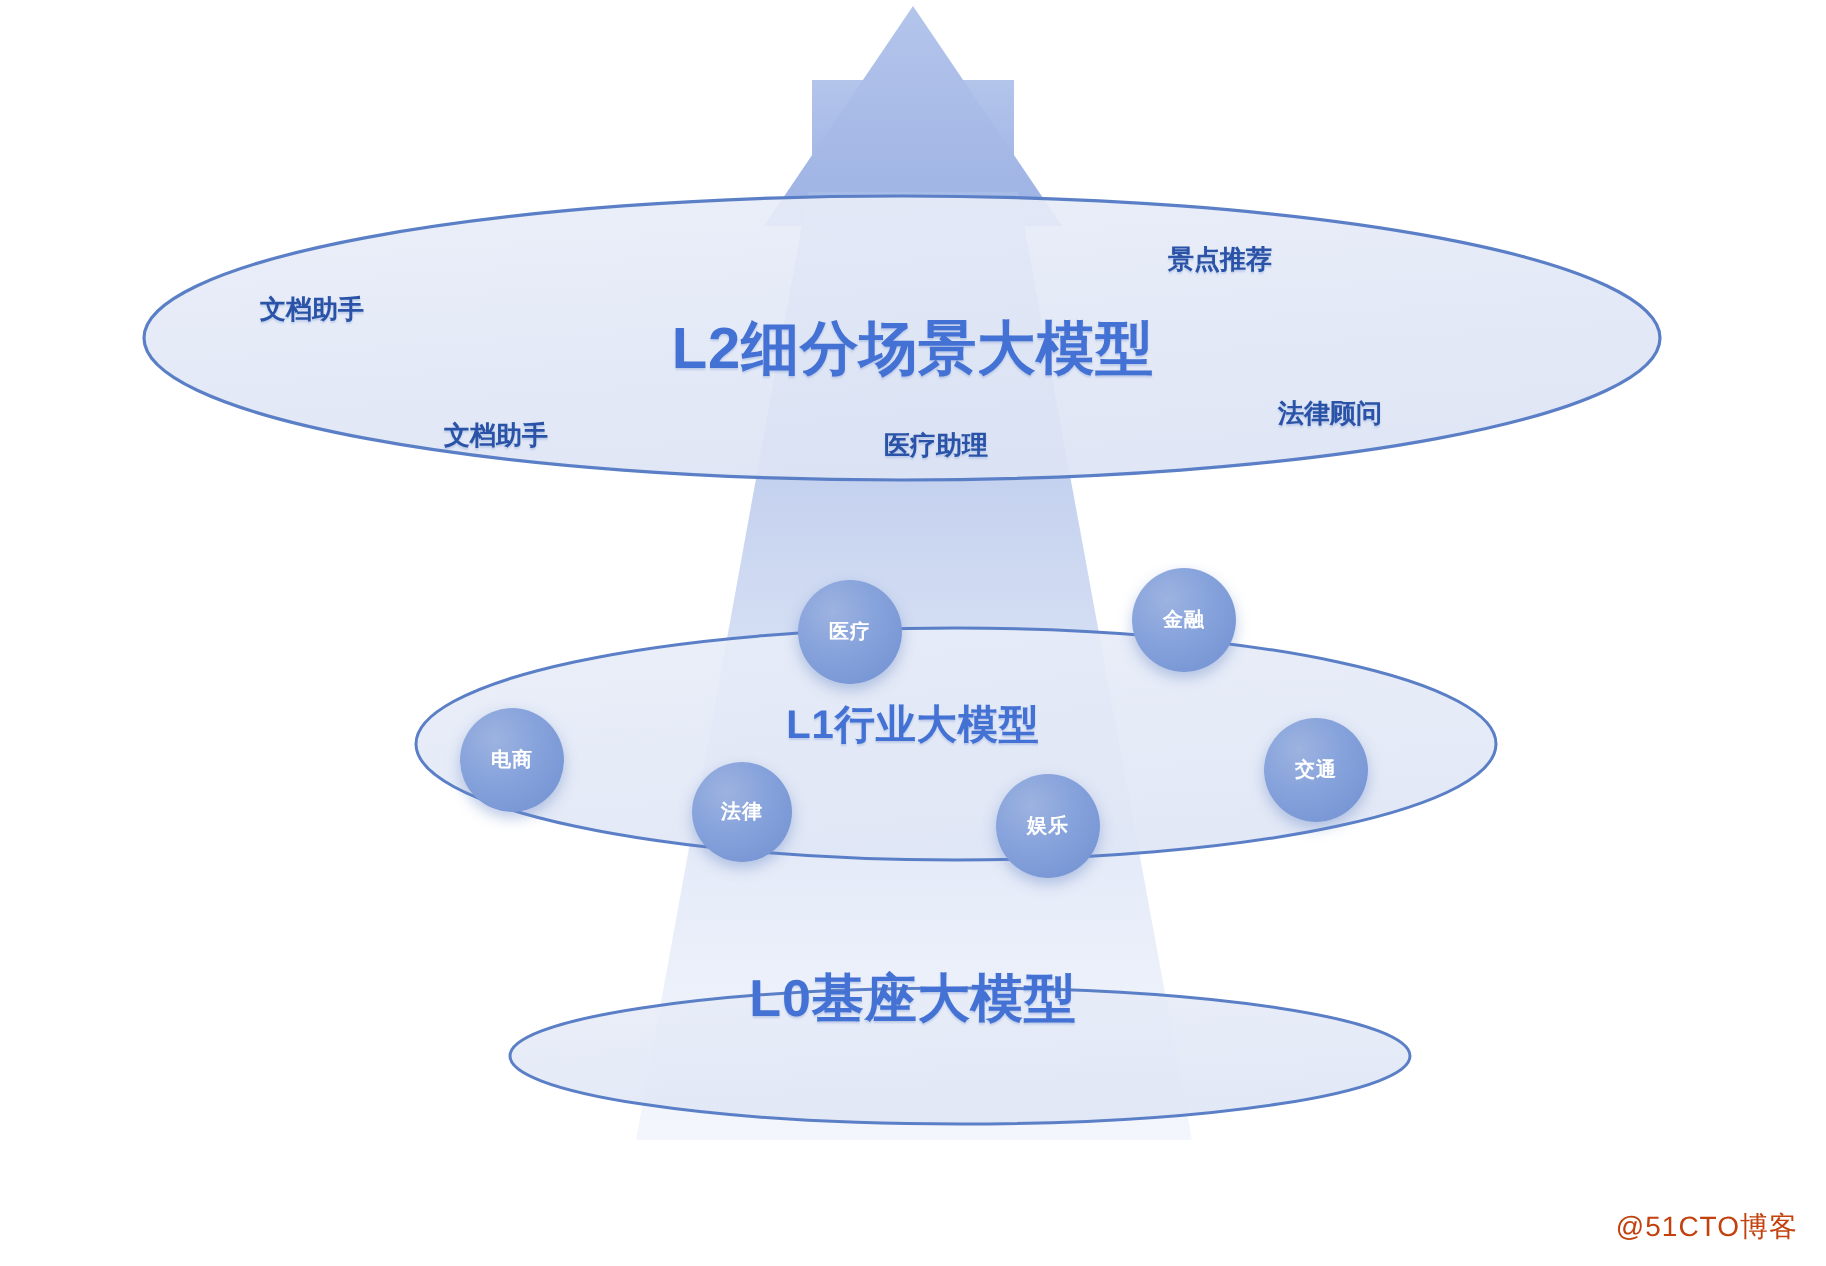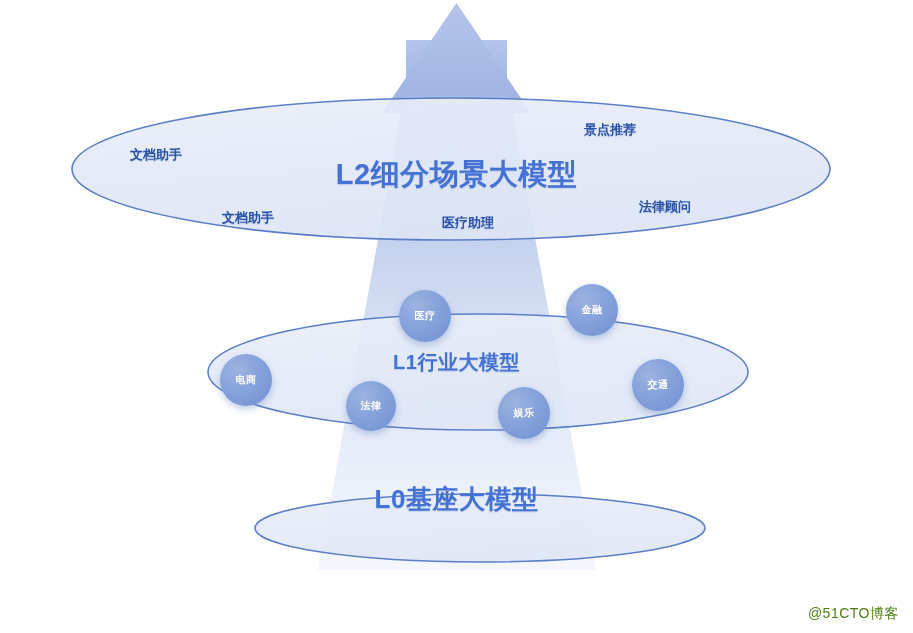--- a/index.html
+++ b/index.html
@@ -68,21 +68,21 @@
     justify-content: center;
     color: #ffffff;
     font-size: 10px;
     font-weight: bold;
     letter-spacing: 0.5px;
   }
   #watermark {
     position: absolute;
     right: 14px;
     bottom: 10px;
-    color: #4d7c0f;
+    color: #c2410c;
     font-size: 14px;
     letter-spacing: 0.5px;
     white-space: nowrap;
   }
 </style>
 </head>
 <body>
 
 <div id="canvas">
 
@@ -143,21 +143,21 @@
 
   <div>
     <div class="layer-title" id="l1-title">L1行业大模型</div>
 
     <div class="industry-bubble" style="left:399px; top:290px; width:52px; height:52px;">
       <span>医疗</span>
     </div>
     <div class="industry-bubble" style="left:566px; top:284px; width:52px; height:52px;">
       <span>金融</span>
     </div>
-    <div class="industry-bubble" style="left:220px; top:354px; width:52px; height:52px;justify-content:center;">
+    <div class="industry-bubble" style="left:230px; top:354px; width:52px; height:52px;justify-content:center;">
       <span>电商</span>
     </div>
     <div class="industry-bubble" style="left:346px; top:381px; width:50px; height:50px;">
       <span>法律</span>
     </div>
     <div class="industry-bubble" style="left:498px; top:387px; width:52px; height:52px;">
       <span>娱乐</span>
     </div>
     <div class="industry-bubble" style="left:632px; top:359px; width:52px; height:52px;">
       <span>交通</span>

